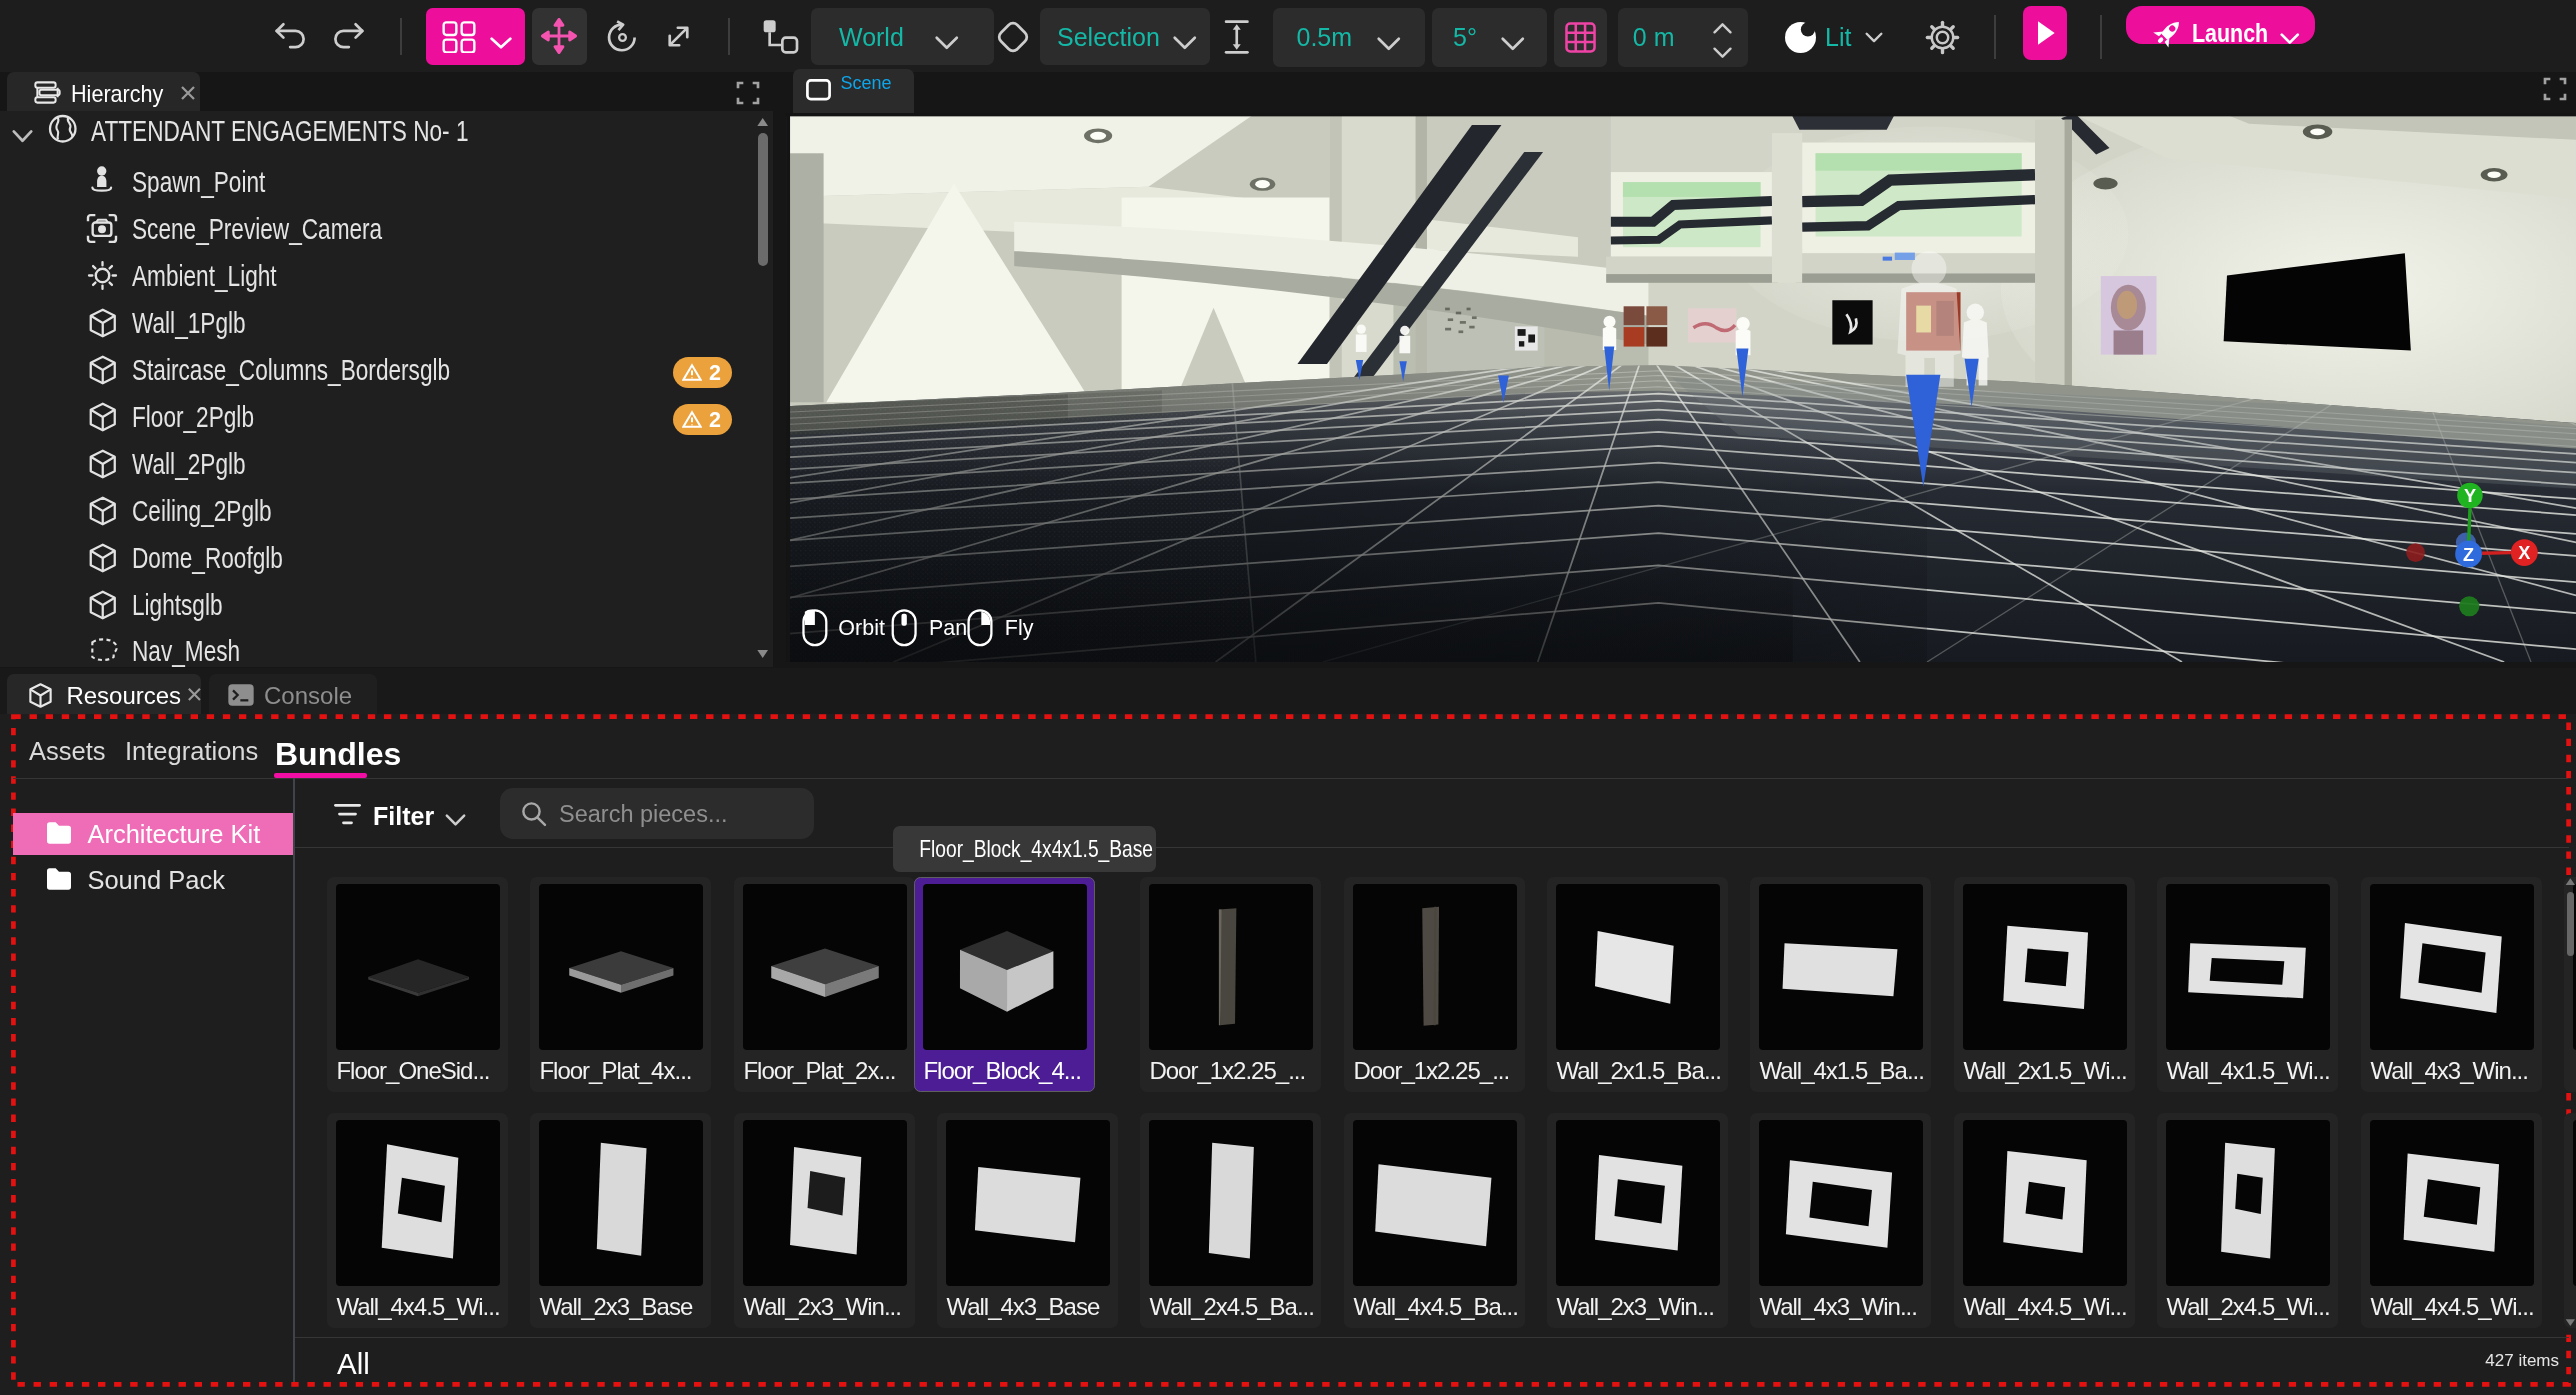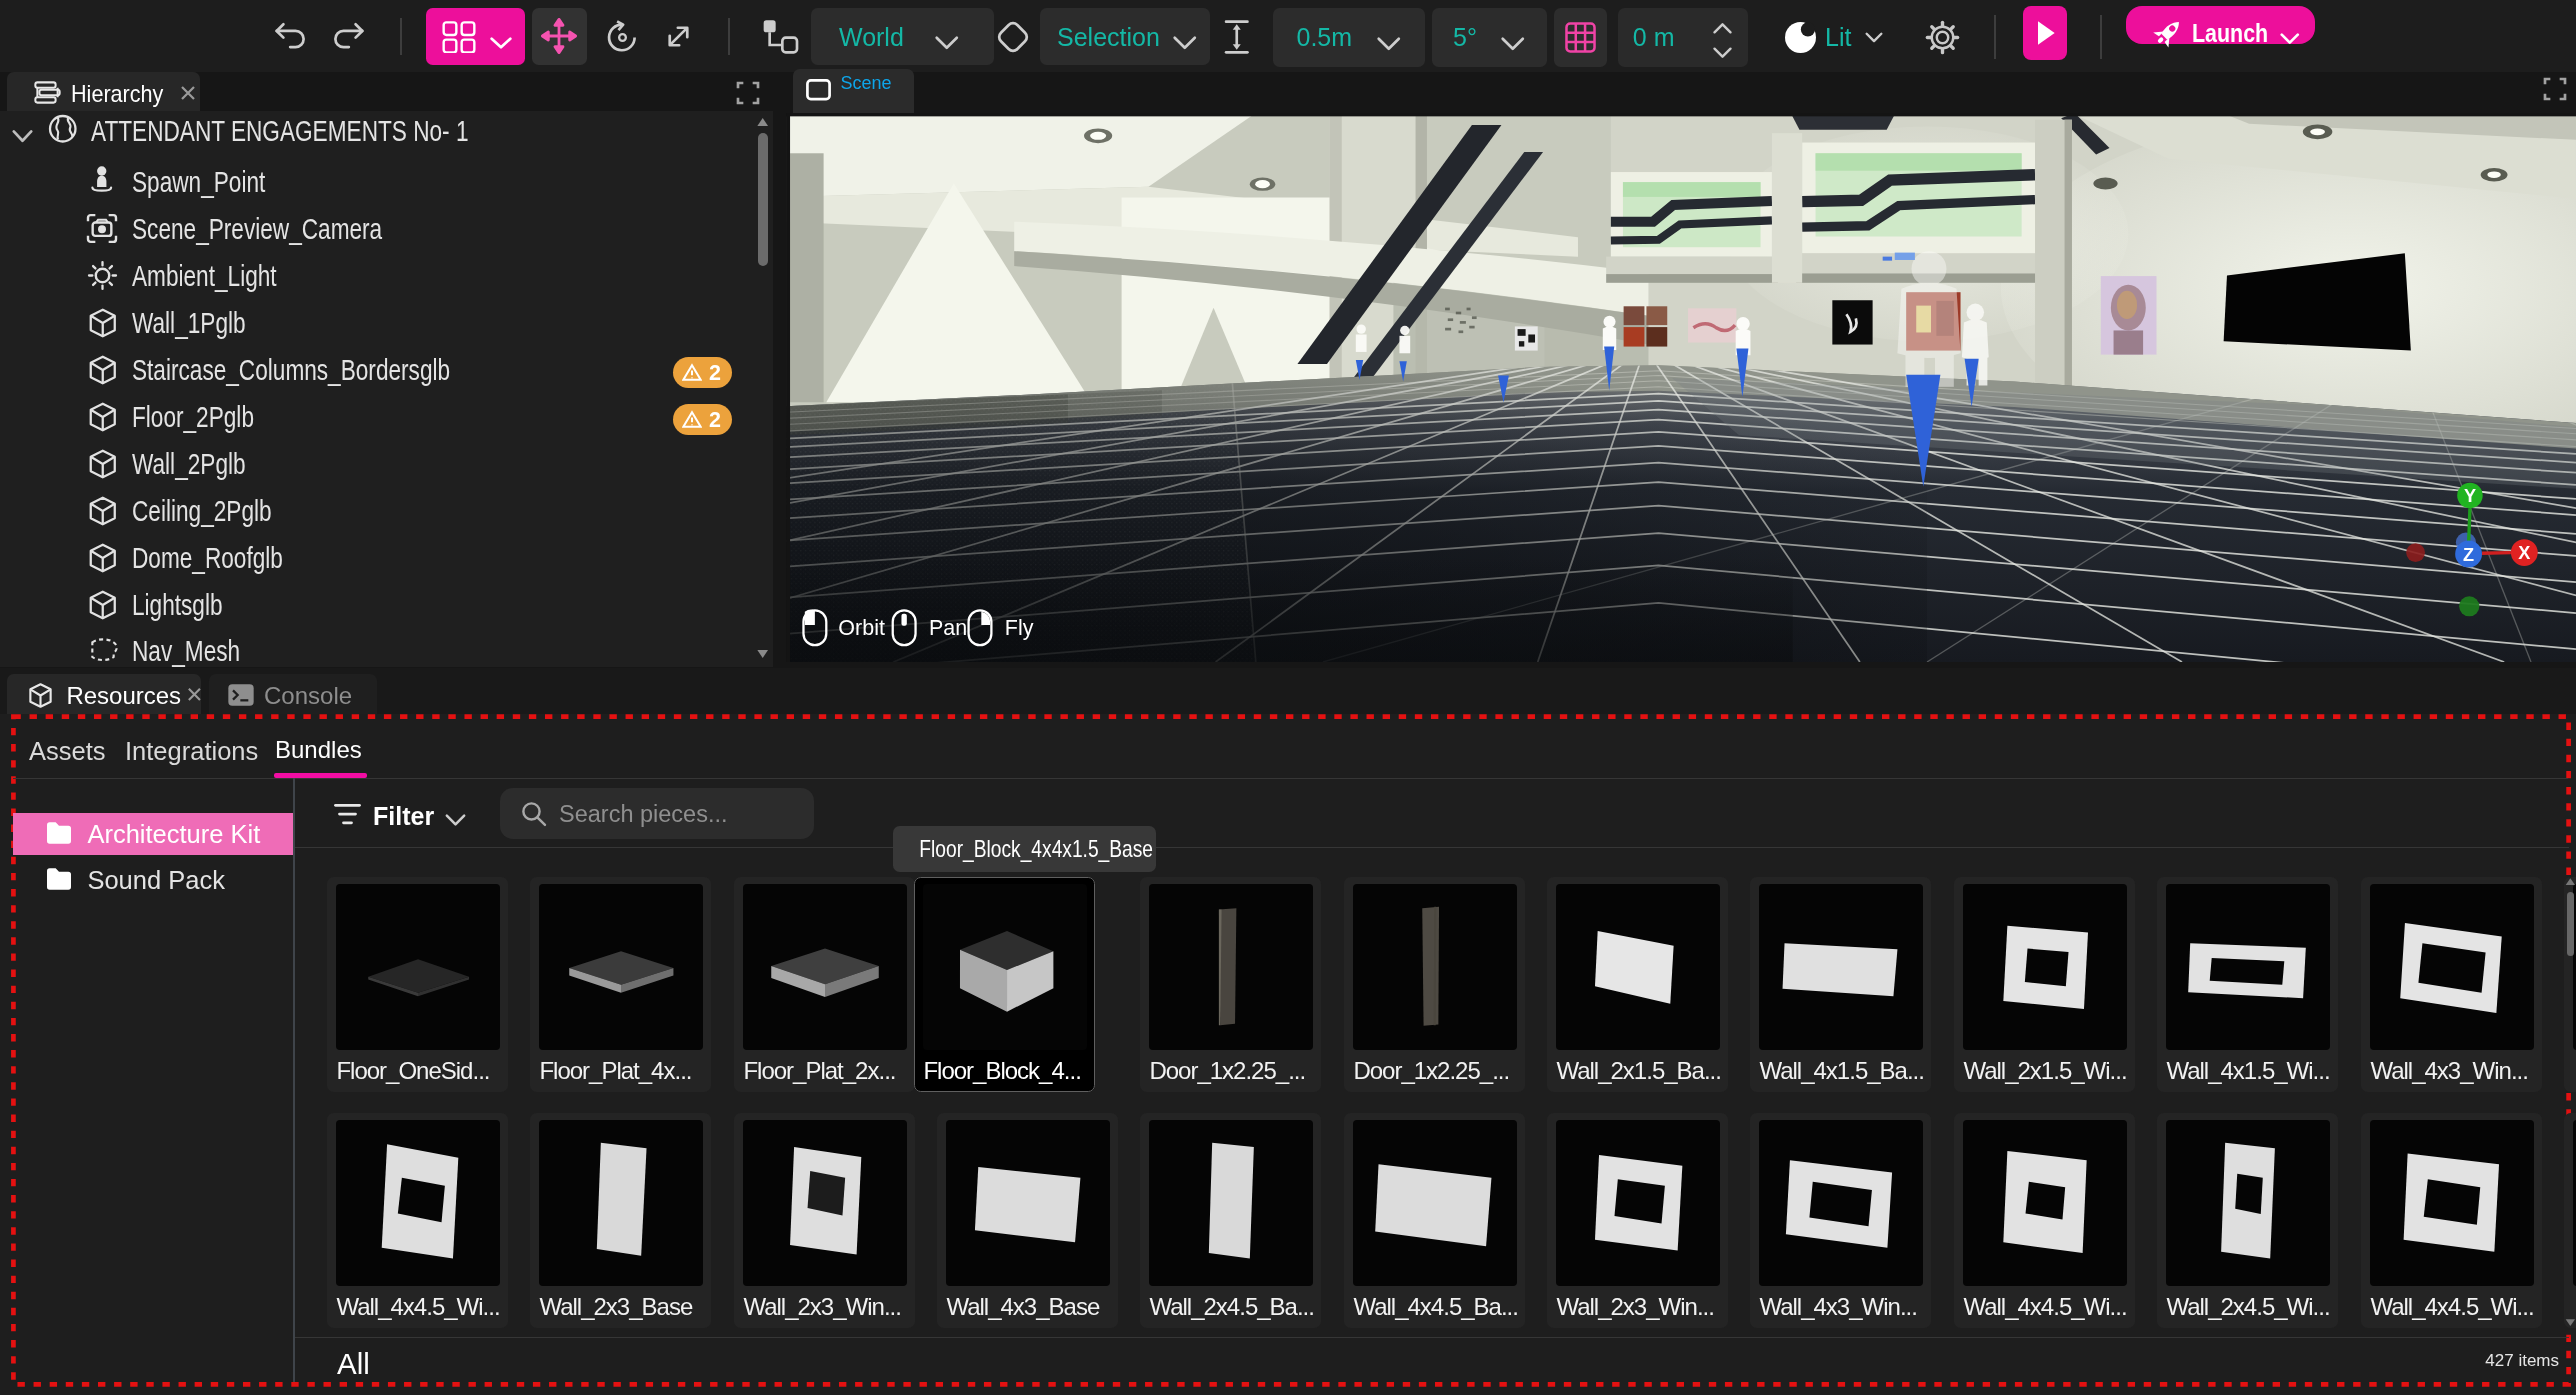--- a/index.html
+++ b/index.html
@@ -664,21 +664,21 @@
       </svg>
       <div class="abs" style="left:55px;top:8px;font-size:24px;color:#8e8e8e">Console</div>
     </div>
 
     <svg class="abs" style="left:0;top:0" width="2576" height="728" viewBox="0 0 3838 1084">
       <rect x="20" y="72" width="3807" height="995" fill="none" stroke="#e41111" stroke-width="7" stroke-dasharray="11 13"></rect>
     </svg>
 
     <div class="abs" style="left:29px;top:69px;font-size:25.5px;color:#dadada">Assets</div>
     <div class="abs" style="left:125px;top:69px;font-size:25.5px;color:#dadada">Integrations</div>
-    <div class="abs" style="left:275px;top:68px;font-size:24px;color:#fff;font-weight:normal">Bundles</div>
+    <div class="abs" style="left:275px;top:68px;font-size:32px;color:#fff;font-weight:bold">Bundles</div>
     <div class="abs" style="left:274px;top:105px;width:93px;height:4.7px;background:#f20da4;border-radius:2px"></div>
     <div class="abs" style="left:13.4px;top:110px;width:2555px;height:1.3px;background:#363636"></div>
 
     <div class="abs" style="left:13.4px;top:145px;width:280px;height:42px;background:#ef6cb7">
       <svg class="abs" style="left:32px;top:8px" width="28" height="24" viewBox="0 0 42 36">
           <path d="M3 6 A4 4 0 0 1 7 2 H16 L21 7 H35 A4 4 0 0 1 39 11 V30 A4 4 0 0 1 35 34 H7 A4 4 0 0 1 3 30 Z" fill="#fff"></path>
         </svg>
       <div class="abs" style="left:74px;top:6.7px;font-size:25.5px;color:#fff">Architecture Kit</div>
     </div>
     <div class="abs" style="left:13.4px;top:191px;width:280px;height:42px">
@@ -730,21 +730,21 @@
         <div class="clbl">Floor_Plat_4x...</div>
       </div>
     <div class="card" style="left:734px;top:209px">
         <div class="cimg"><svg width="164" height="166" viewBox="0 0 244 247">
             <polygon points="42,122 122,96 202,122 122,149" fill="#3f3f3f"></polygon>
             <polygon points="42,122 122,149 122,168 42,140" fill="#a8a8a8"></polygon>
             <polygon points="122,149 202,122 202,140 122,168" fill="#7a7a7a"></polygon>
           </svg></div>
         <div class="clbl">Floor_Plat_2x...</div>
       </div>
-    <div class="card sel" style="left:914px;top:209px;background:#000000;outline:1.3px solid #5f5f5f;outline-offset:-1.3px">
+    <div class="card sel" style="left:914px;top:209px;background:#4c1d95;outline:1.3px solid #5f5f5f;outline-offset:-1.3px">
         <div class="cimg"><svg width="164" height="166" viewBox="0 0 244 247">
             <polygon points="55,98 125,70 194,100 125,128" fill="#2e2e2e"></polygon>
             <polygon points="55,98 125,128 125,190 55,155" fill="#a9a9a9"></polygon>
             <polygon points="125,128 194,100 194,155 125,190" fill="#c6c6c6"></polygon>
           </svg></div>
         <div class="clbl" style="color:#fff">Floor_Block_4...</div>
       </div>
     <div class="card" style="left:1140px;top:209px">
         <div class="cimg"><svg width="164" height="166" viewBox="0 0 244 247">
             <polygon points="104,38 130,36 128,208 106,210" fill="#49453f"></polygon>

